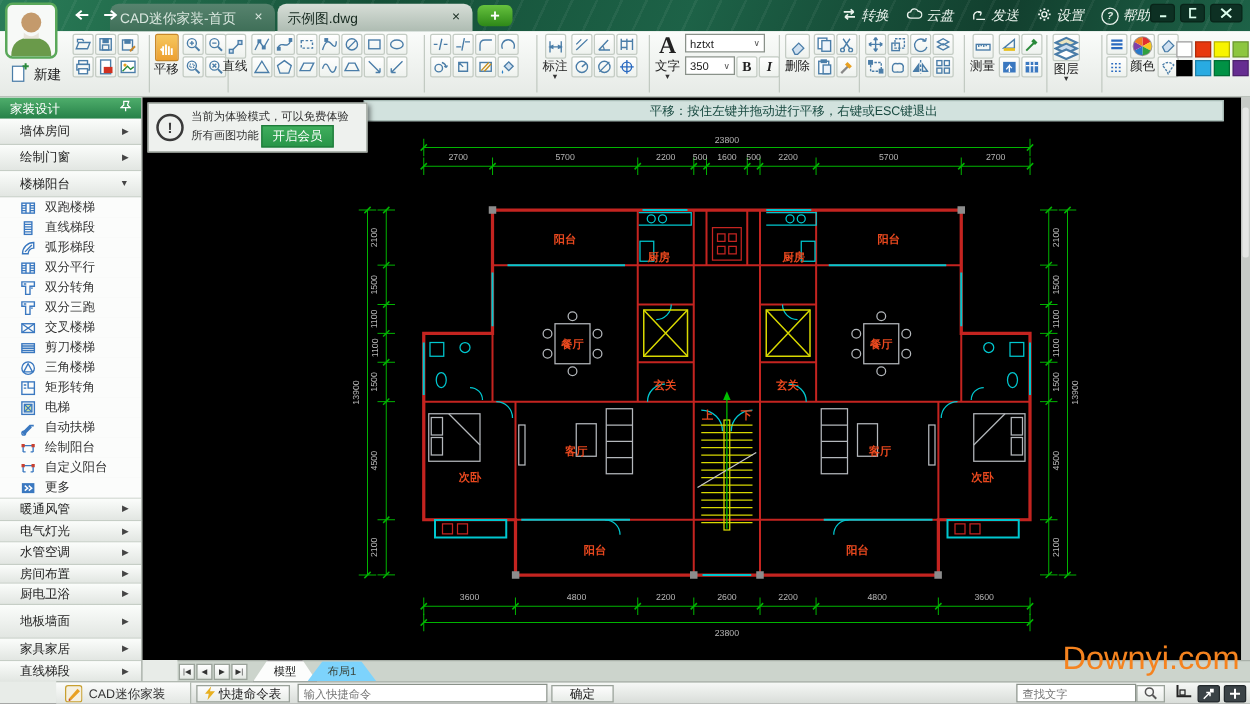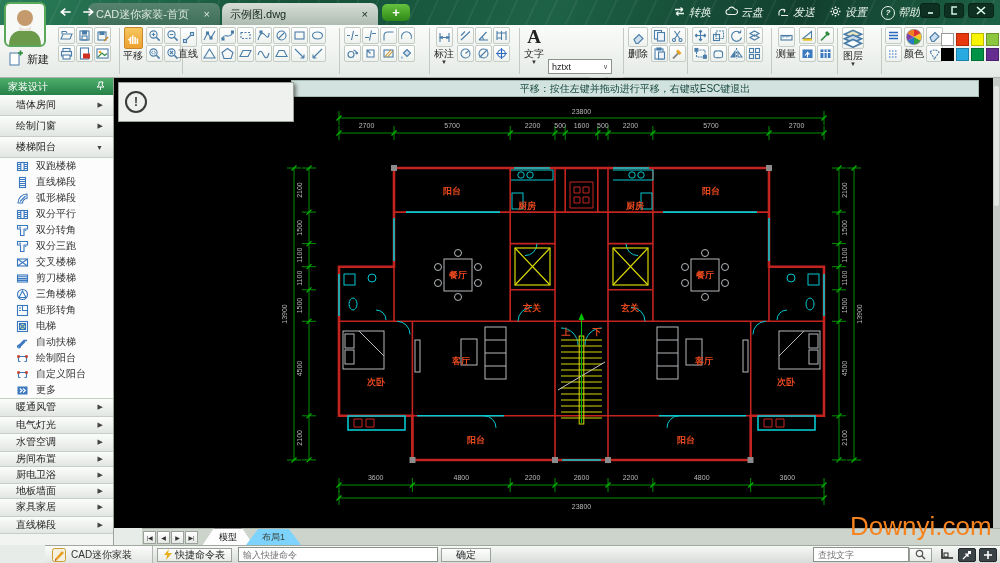--- a/index.html
+++ b/index.html
@@ -36,21 +36,21 @@
   .tbtn{display:flex;align-items:center;justify-content:center;width:17px;height:17px;
      border:1px solid #c4ccc4;border-radius:2px;background:linear-gradient(#ffffff,#eef2ee);
      box-sizing:border-box;padding:0;}
   .tcol{display:flex;flex-direction:column;align-items:center;gap:1px;}
   .tlabel{font-size:10px;color:#222;text-align:center;line-height:11px;white-space:nowrap;}
   .caret{font-size:6px;color:#333;line-height:5px;}
   .hand{width:19px;height:22px;background:linear-gradient(#f6c75e,#eda030);border-color:#c8882a;}
   #newbtn{position:absolute;left:3px;top:24px;display:flex;align-items:center;gap:3px;
      font-size:11px;color:#222;background:none;border:none;}
   .selbox{display:flex;align-items:center;justify-content:space-between;background:#fff;
-     border:1px solid #8a928a;font-size:9px;color:#222;padding:0 3px;box-sizing:border-box;height:15px;margin-top:32px;}
+     border:1px solid #8a928a;font-size:9px;color:#222;padding:0 3px;box-sizing:border-box;height:15px;}
   .swatch{width:13px;height:13px;box-sizing:border-box;}
   
   #sidebar{position:absolute;left:0;top:78px;width:114px;height:467px;background:#f2f4f2;
      border-right:1px solid #9aa29a;box-sizing:border-box;overflow:hidden;}
   #sb-header{height:17px;background:linear-gradient(#4fae6c,#268148);color:#fff;font-size:10px;
      display:flex;align-items:center;padding:0 8px;}
   #sb-header .pin{margin-left:auto;}
   .sbsec{height:21px;background:linear-gradient(#fbfdfb,#e2e6e2);border-bottom:1px solid #c6cec6;
      display:flex;align-items:center;font-size:10px;color:#222;padding:0 10px 0 16px;box-sizing:border-box;}
   .sbsec .arr{margin-left:auto;font-size:7px;color:#444;}
@@ -902,21 +902,21 @@
           <span class="arr">▶</span>
         </div>
         <div class="sbsec" style="height: 15px;">
           <span>房间布置</span>
           <span class="arr">▶</span>
         </div>
         <div class="sbsec" style="height: 17.5px;">
           <span>厨电卫浴</span>
           <span class="arr">▶</span>
         </div>
-        <div class="sbsec" style="height: 15px; gap: 13px;">
+        <div class="sbsec" style="height: 27px; gap: 13px;">
           <span>地板墙面</span>
           <span class="arr">▶</span>
         </div>
         <div class="sbsec" style="height: 17.5px;">
           <span>家具家居</span>
           <span class="arr">▶</span>
         </div>
         <div class="sbsec" style="height: 17.5px;">
           <span>直线梯段</span>
           <span class="arr">▶</span>
@@ -1173,20 +1173,27 @@
         <text x="362" y="365">阳台</text>
         <text x="572" y="365">阳台</text>
         <text x="452" y="257">上</text>
         <text x="483" y="257">下</text>
       </g>
     </svg>
 
     <div id="hintbar">平移：按住左键并拖动进行平移，右键或ESC键退出</div>
     <div id="notice">
       <div class="bang">!</div>
+      <div>
+        <div class="ntxt">当前为体验模式，可以免费体验</div>
+        <div style="display:flex;align-items:center">
+          <span class="ntxt">所有画图功能</span>
+          <button id="noticebtn">开启会员</button>
+        </div>
+      </div>
     </div>
   </div>
   <div id="vscroll">
       <div id="vthumb"></div>
     </div>
 
   <div id="tabbar">
     <button class="navbtn">|◀</button>
     <button class="navbtn">◀</button>
     <button class="navbtn">▶</button>

